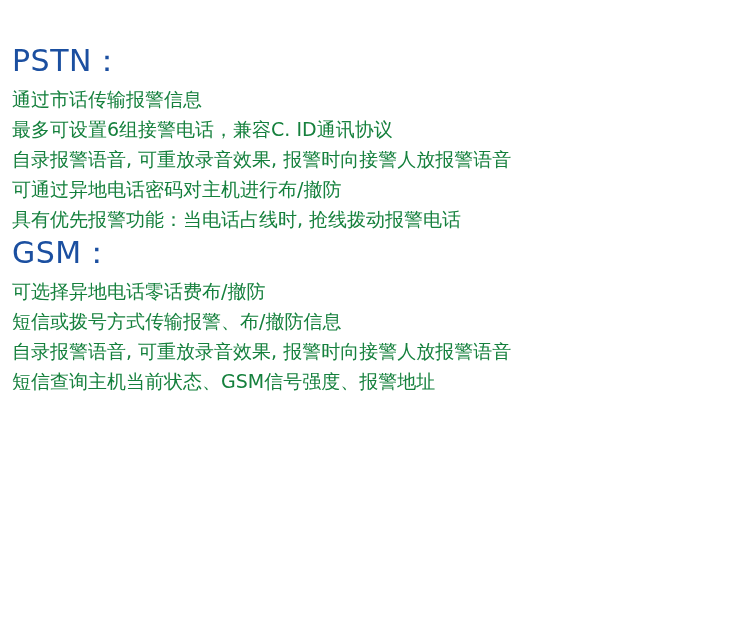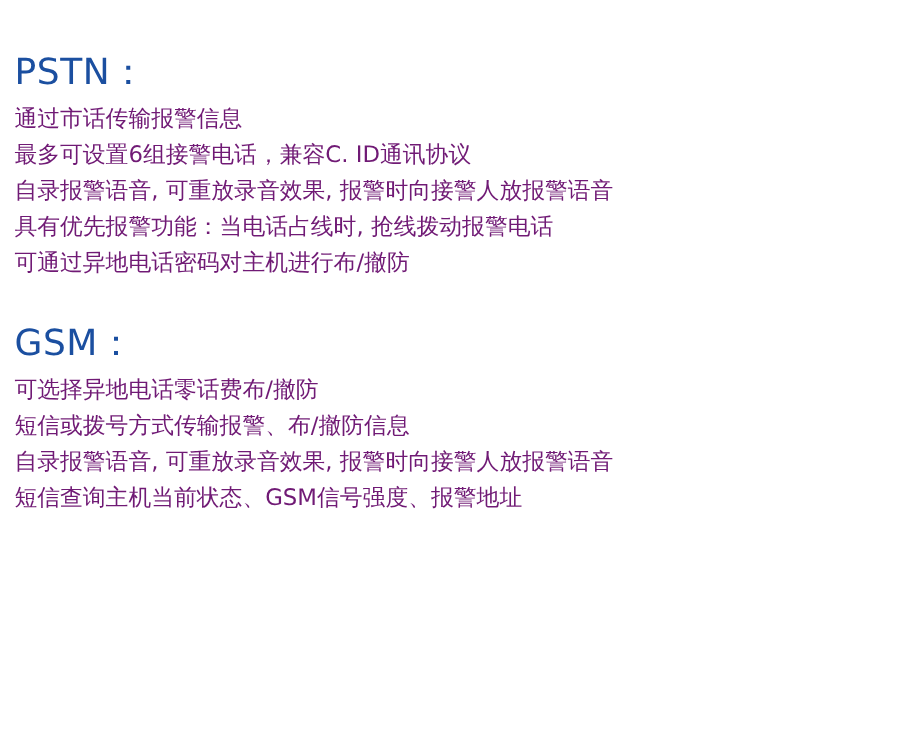--- a/index.html
+++ b/index.html
@@ -18,57 +18,56 @@
     position: relative;
     width: 750px;
     height: 501px;
     box-sizing: border-box;
     padding: 42px 0 0 12px;
   }
   .section {
     margin: 0;
   }
   .section + .section {
-    margin-top: 34px;
   }
   .section-title {
     font-size: 30px;
     line-height: 38px;
     font-weight: normal;
     letter-spacing: 0.5px;
     color: #1b4fa0;
     margin: 0 0 4px 0;
     white-space: nowrap;
   }
   .lines {
     list-style: none;
     margin: 0;
     padding: 0;
   }
   .lines li {
     font-size: 19px;
     line-height: 30px;
-    color: #701a75;
+    color: #15803d;
     white-space: nowrap;
     letter-spacing: 0px;
   }
 </style>
 </head>
 <body>
 
 <div class="page">
 
   <div class="section">
     <h2 class="section-title">PSTN：</h2>
     <ul class="lines">
       <li>通过市话传输报警信息</li>
       <li>最多可设置6组接警电话，兼容C. ID通讯协议</li>
       <li>自录报警语音, 可重放录音效果, 报警时向接警人放报警语音</li>
+      <li>可通过异地电话密码对主机进行布/撤防</li>
       <li>具有优先报警功能：当电话占线时, 抢线拨动报警电话</li>
-      <li>可通过异地电话密码对主机进行布/撤防</li>
     </ul>
   </div>
 
   <div class="section">
     <h2 class="section-title">GSM：</h2>
     <ul class="lines">
       <li>可选择异地电话零话费布/撤防</li>
       <li>短信或拨号方式传输报警、布/撤防信息</li>
       <li>自录报警语音, 可重放录音效果, 报警时向接警人放报警语音</li>
       <li>短信查询主机当前状态、GSM信号强度、报警地址</li>

